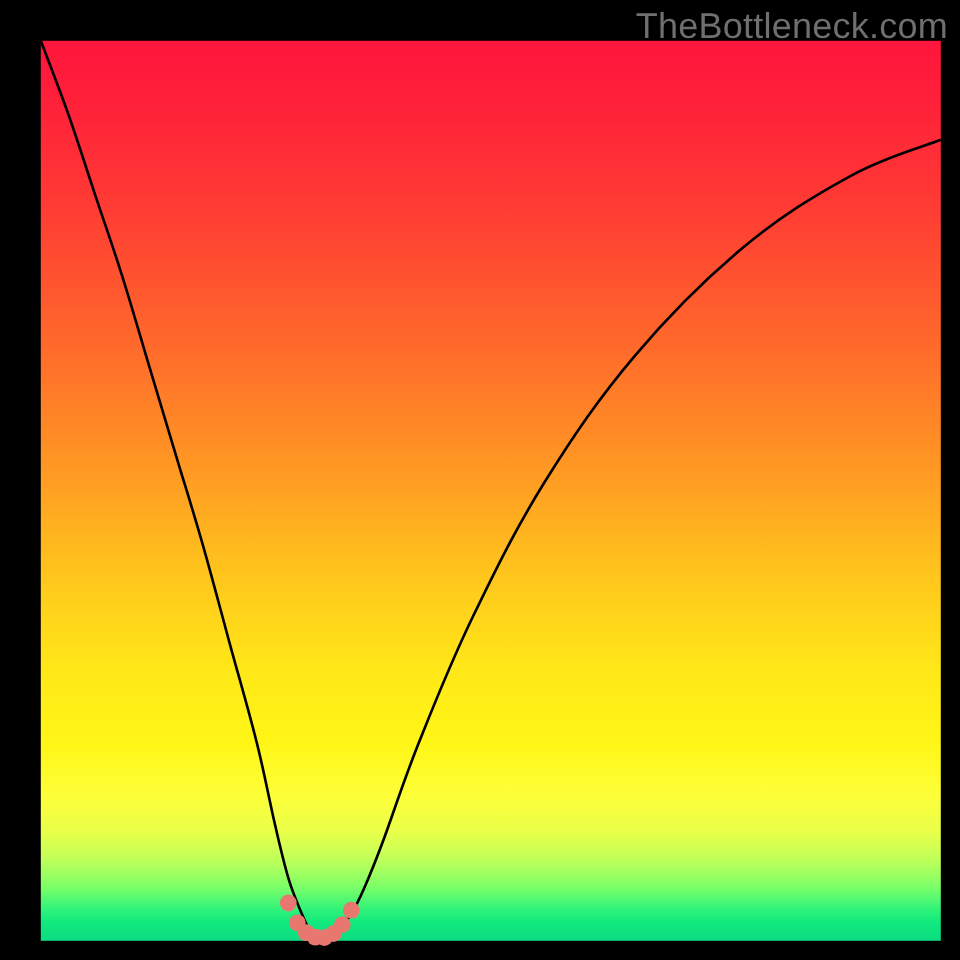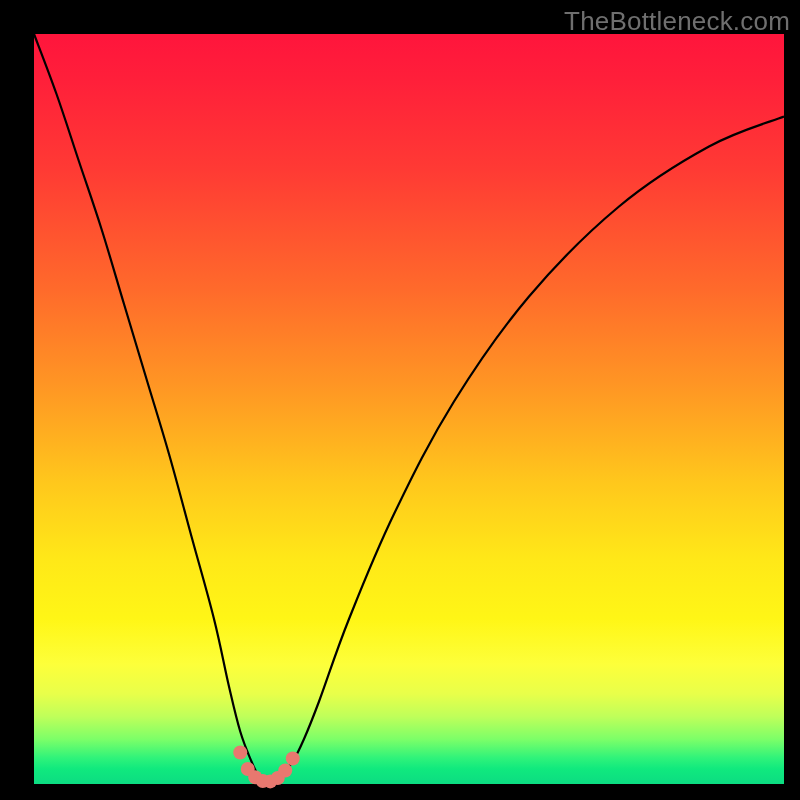--- a/index.html
+++ b/index.html
@@ -43,21 +43,21 @@
       #30f37a 96.5%,
       #10e97e 98%,
       #0cdc82 100%
     );
   }
   .watermark {
     position: absolute;
     top: 6px;
     right: 10px;
     color: #6f6f6f;
-    font-size: 26px;
+    font-size: 30px;
     letter-spacing: 0.2px;
     font-weight: 400;
     user-select: none;
   }
   svg.curve {
     position: absolute;
     left: 0;
     top: 0;
     width: 750px;
     height: 750px;

